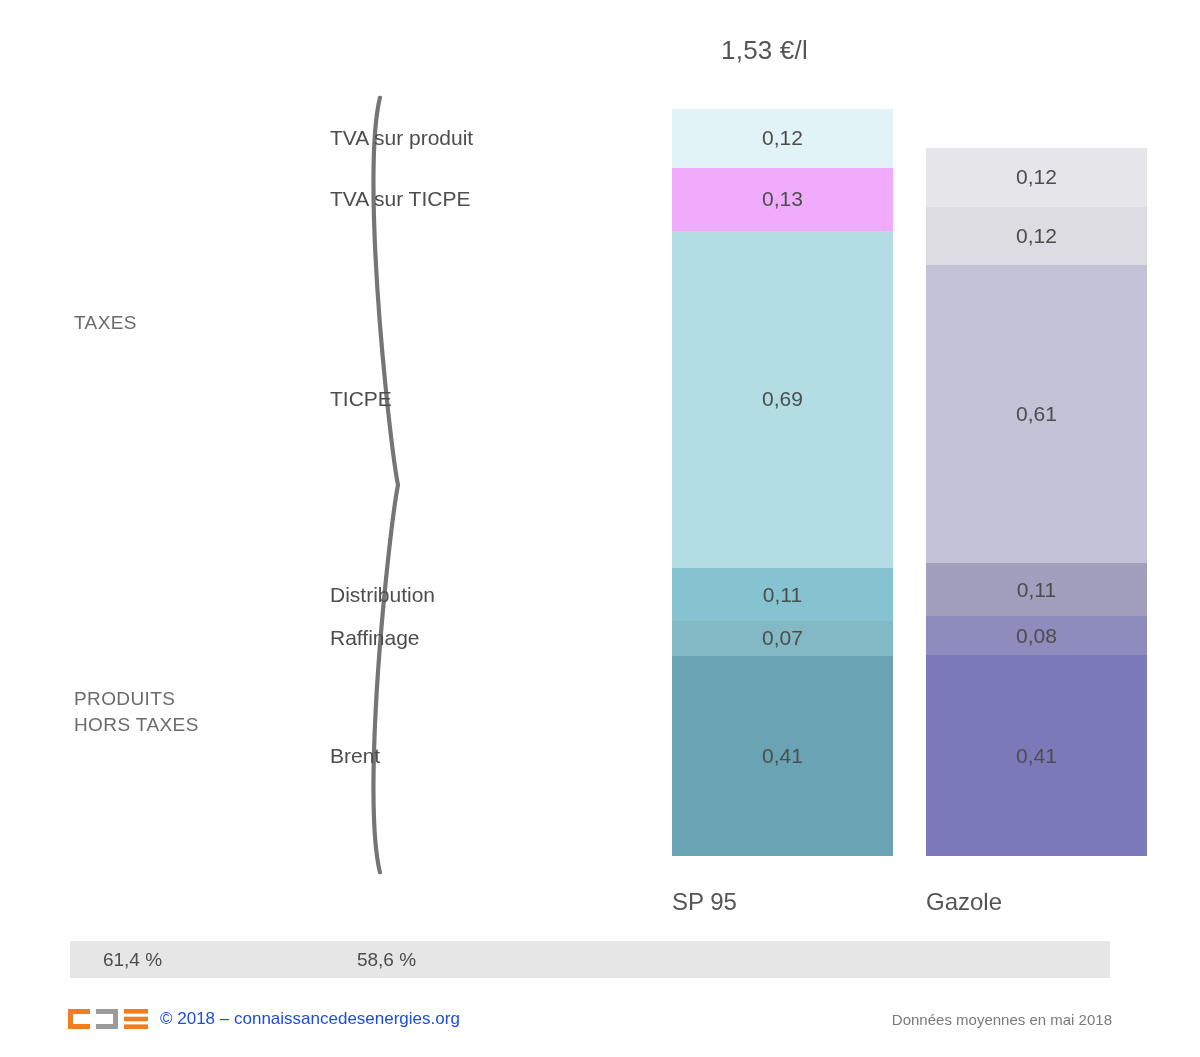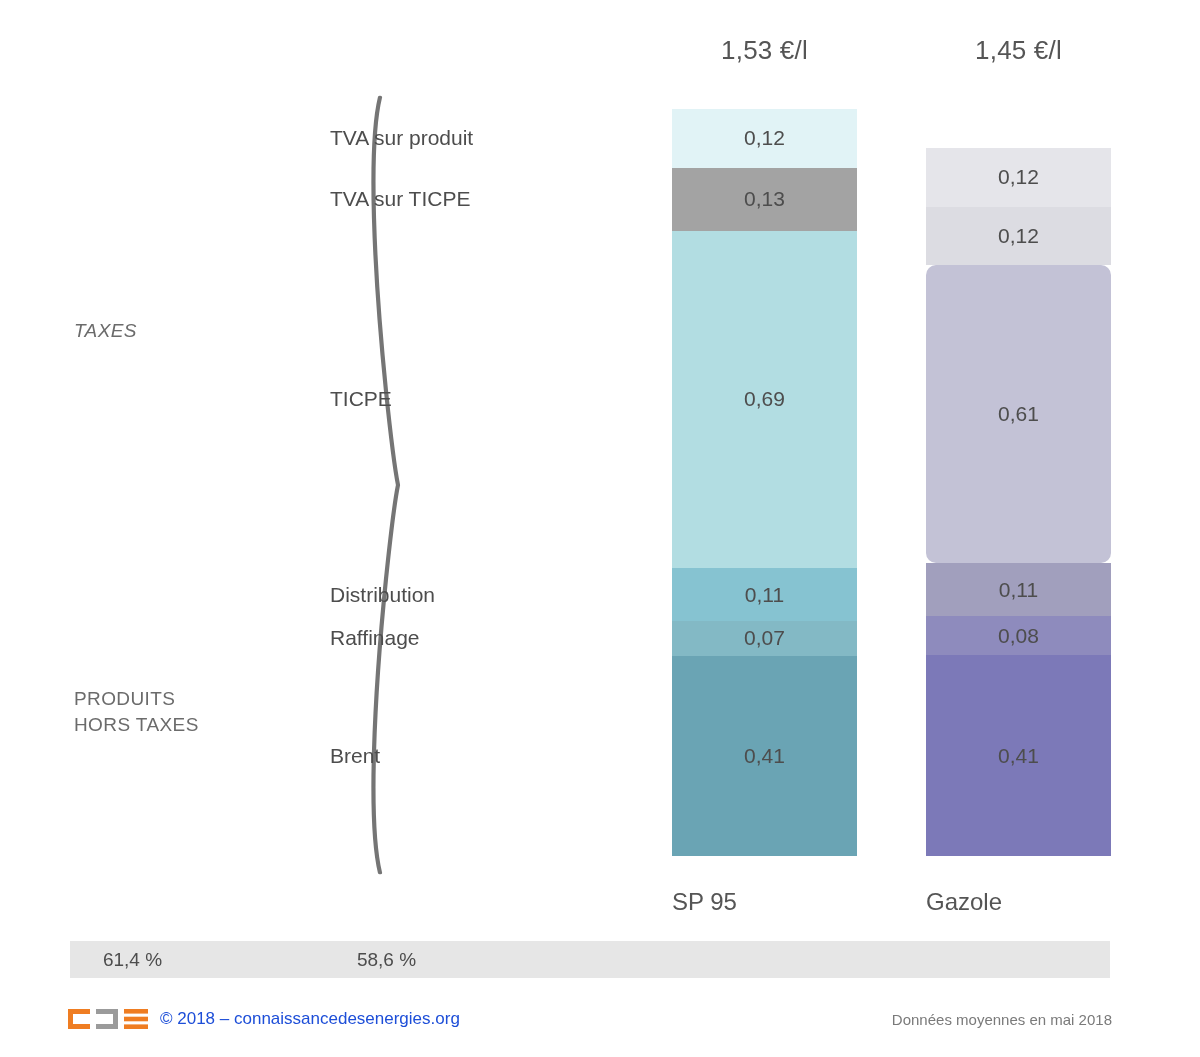--- a/index.html
+++ b/index.html
@@ -22,21 +22,21 @@
     font-size:26px;
     color:#555555;
     letter-spacing:.2px;
     top:50px;
     transform:translateY(-50%);
   }
   #price-sp95{left:672px;}
   #price-gazole{left:926px;}
 
   
-  .bar{position:absolute;width:185px;text-align:center;}
+  .bar{position:absolute;width:221px;text-align:center;}
   #bar-sp95{left:672px;top:109px;}
   #bar-gazole{left:926px;top:148px;}
   .seg{
     position:relative;
     display:flex;align-items:center;justify-content:center;
     font-size:21px;
     color:#4d4d4d;
     box-sizing:border-box;
   }
   .seg-value{pointer-events:none;}
@@ -57,21 +57,21 @@
   
   .grouplabel{
     position:absolute;
     left:74px;
     font-size:19px;
     color:#6b6b6b;
     letter-spacing:.4px;
     line-height:26px;
     white-space:pre-line;
   }
-  #group-taxes{top:318px;font-style:italic;}
+  #group-taxes{top:310px;}
   #group-produits{top:686px;}
 
   
   #brace{position:absolute;left:350px;top:95px;width:70px;height:780px;}
 
   
   .catname{
     position:absolute;
     width:185px;
     font-size:24px;color:#555555;
@@ -114,21 +114,20 @@
     font-size:15px;color:#7a7a7a;
     line-height:22px;
   }
 </style>
 </head>
 <body>
 
 <div class="stage">
 
   <div class="price" id="price-sp95">1,53 €/l</div>
-  <div class="price" id="price-gazole">1,45 €/l</div>
 
   <div class="grouplabel" id="group-taxes">TAXES</div>
   <div class="grouplabel" id="group-produits">PRODUITS
 HORS TAXES</div>
 
   <svg id="brace" viewBox="0 0 70 780">
     <path d="M 30 3
              C 18 70, 24 240, 36 400
              C 40 452, 44 500, 48 527
              C 44 554, 40 602, 36 654
@@ -141,21 +140,21 @@
       <div class="rowlabel" style="top: 399.36px;">TICPE</div>
       <div class="rowlabel" style="top: 594.56px;">Distribution</div>
       <div class="rowlabel" style="top: 638.48px;">Raffinage</div>
       <div class="rowlabel" style="top: 755.6px;">Brent</div>
     </div>
 
   <div class="bar" id="bar-sp95">
       <div class="seg" style="height: 58.56px; background: rgb(225, 243, 246);">
         <span class="seg-value">0,12</span>
       </div>
-      <div class="seg" style="height: 63.44px; background: #a3a3a3;">
+      <div class="seg" style="height: 63.44px; background: #f0abfc;">
         <span class="seg-value">0,13</span>
       </div>
       <div class="seg" style="height: 336.72px; background: rgb(178, 221, 226);">
         <span class="seg-value">0,69</span>
       </div>
       <div class="seg" style="height: 53.68px; background: rgb(134, 195, 209);">
         <span class="seg-value">0,11</span>
       </div>
       <div class="seg" style="height: 34.16px; background: rgb(131, 185, 197);">
         <span class="seg-value">0,07</span>
@@ -164,21 +163,21 @@
         <span class="seg-value">0,41</span>
       </div>
     </div>
   <div class="bar" id="bar-gazole">
       <div class="seg" style="height: 58.56px; background: rgb(229, 229, 234);">
         <span class="seg-value">0,12</span>
       </div>
       <div class="seg" style="height: 58.56px; background: rgb(220, 220, 226);">
         <span class="seg-value">0,12</span>
       </div>
-      <div class="seg" style="height: 297.68px; background: rgb(195, 194, 214); border-radius: 10px;">
+      <div class="seg" style="height: 297.68px; background: rgb(195, 194, 214);">
         <span class="seg-value">0,61</span>
       </div>
       <div class="seg" style="height: 53.68px; background: rgb(161, 159, 189);">
         <span class="seg-value">0,11</span>
       </div>
       <div class="seg" style="height: 39.04px; background: rgb(142, 139, 189);">
         <span class="seg-value">0,08</span>
       </div>
       <div class="seg" style="height: 200.08px; background: rgb(124, 121, 184);">
         <span class="seg-value">0,41</span>

